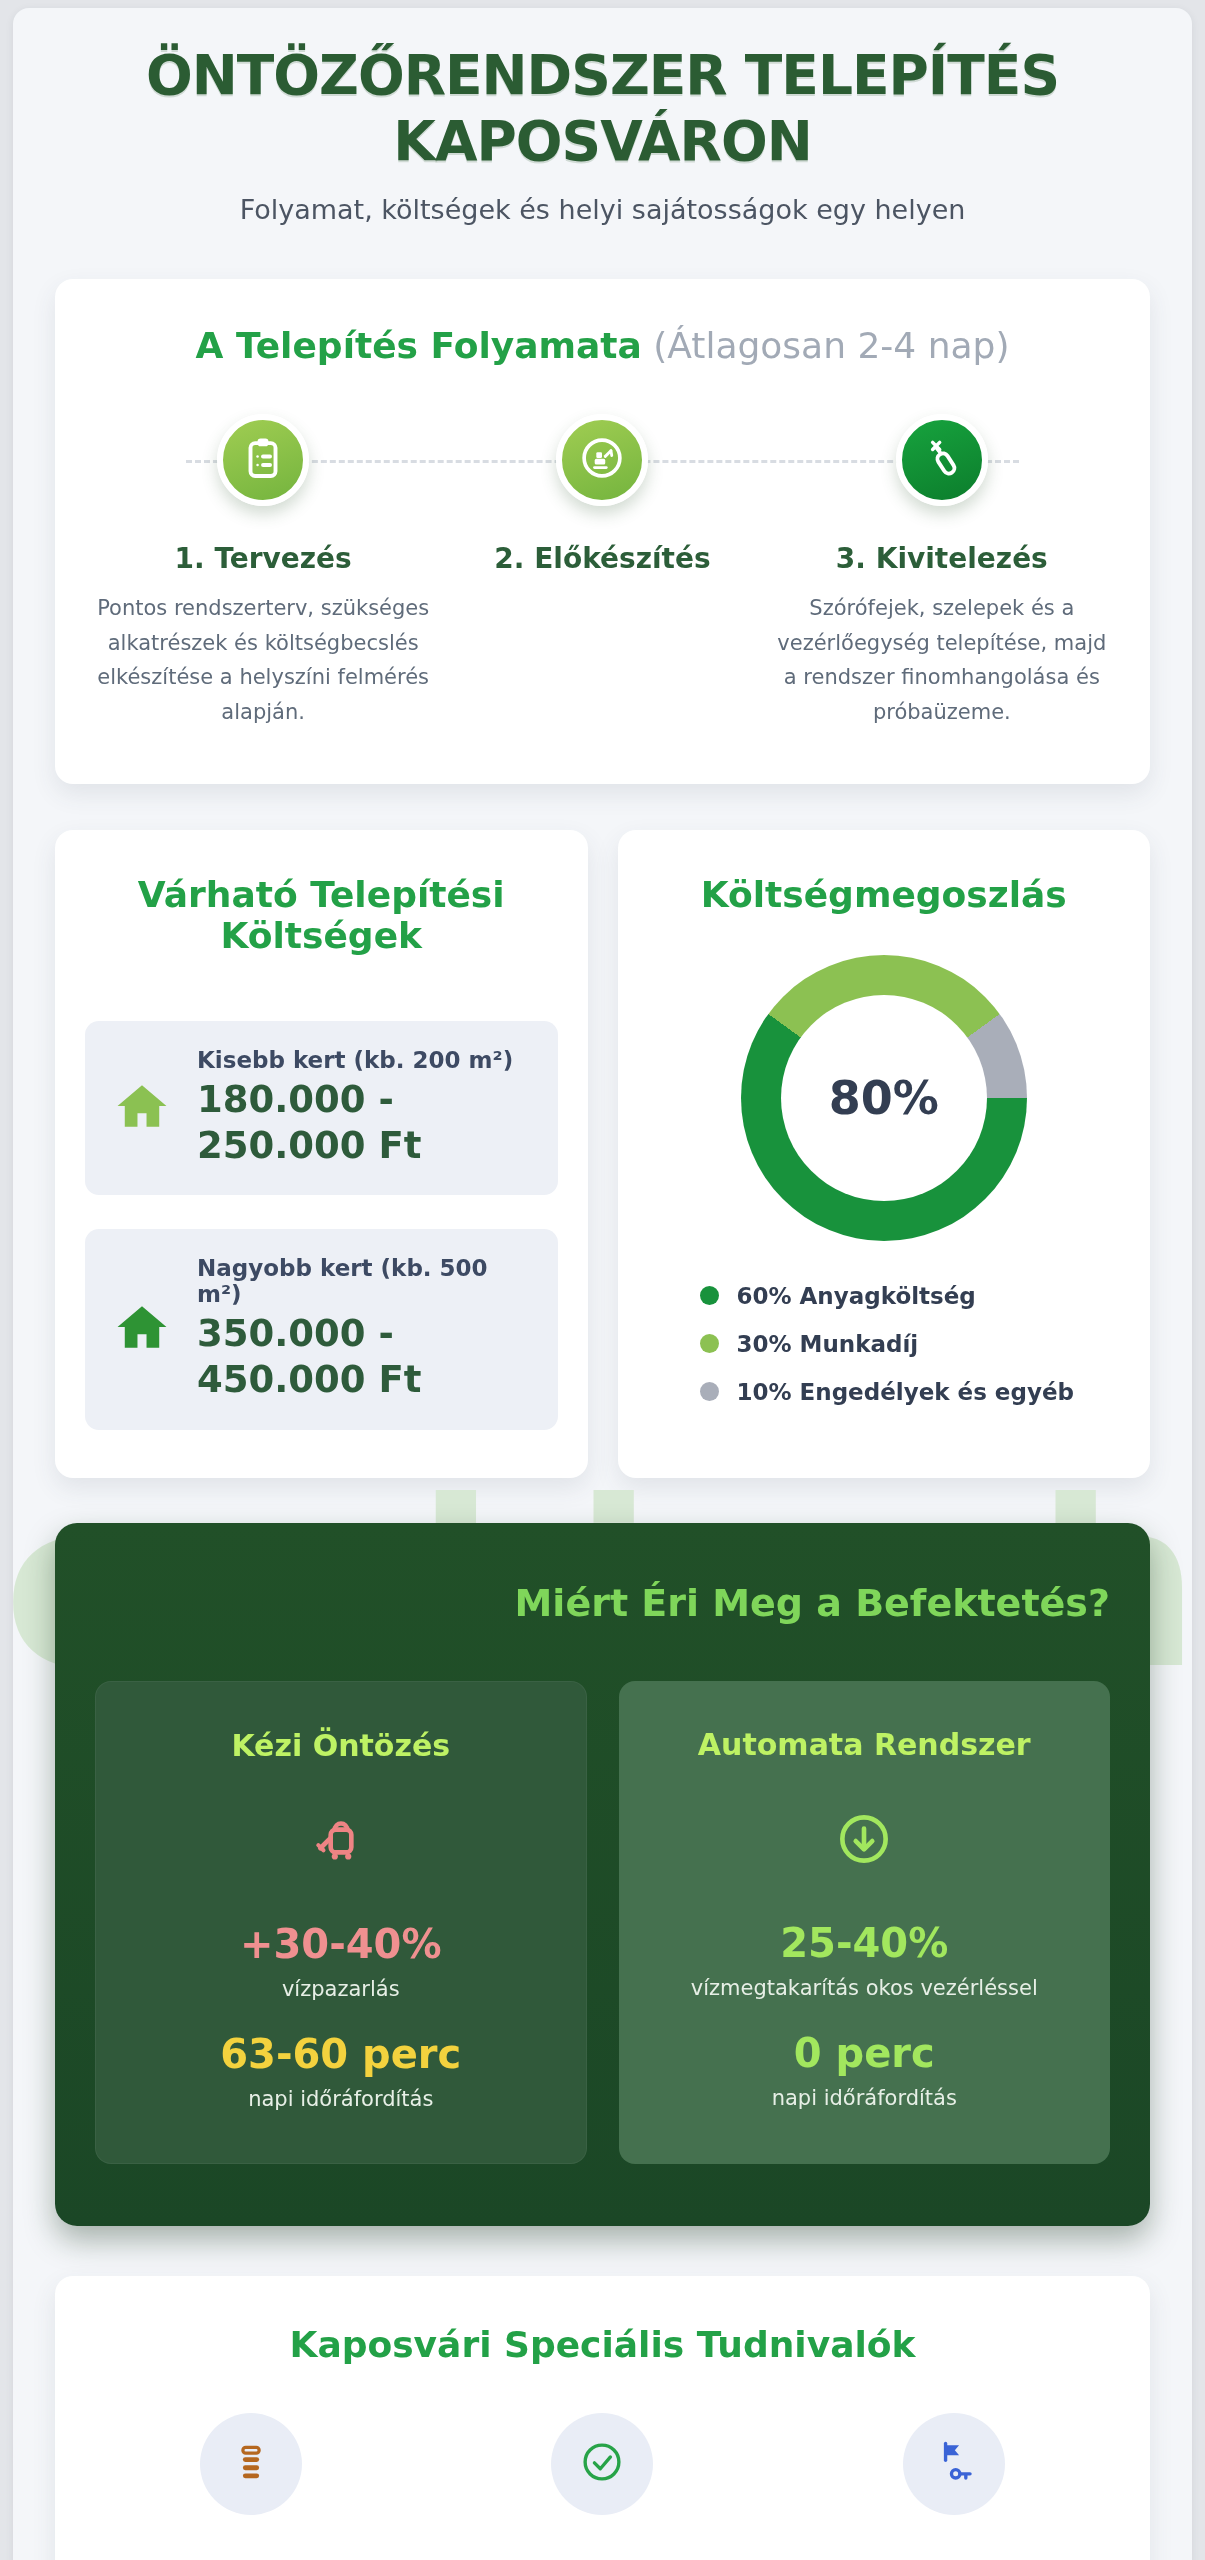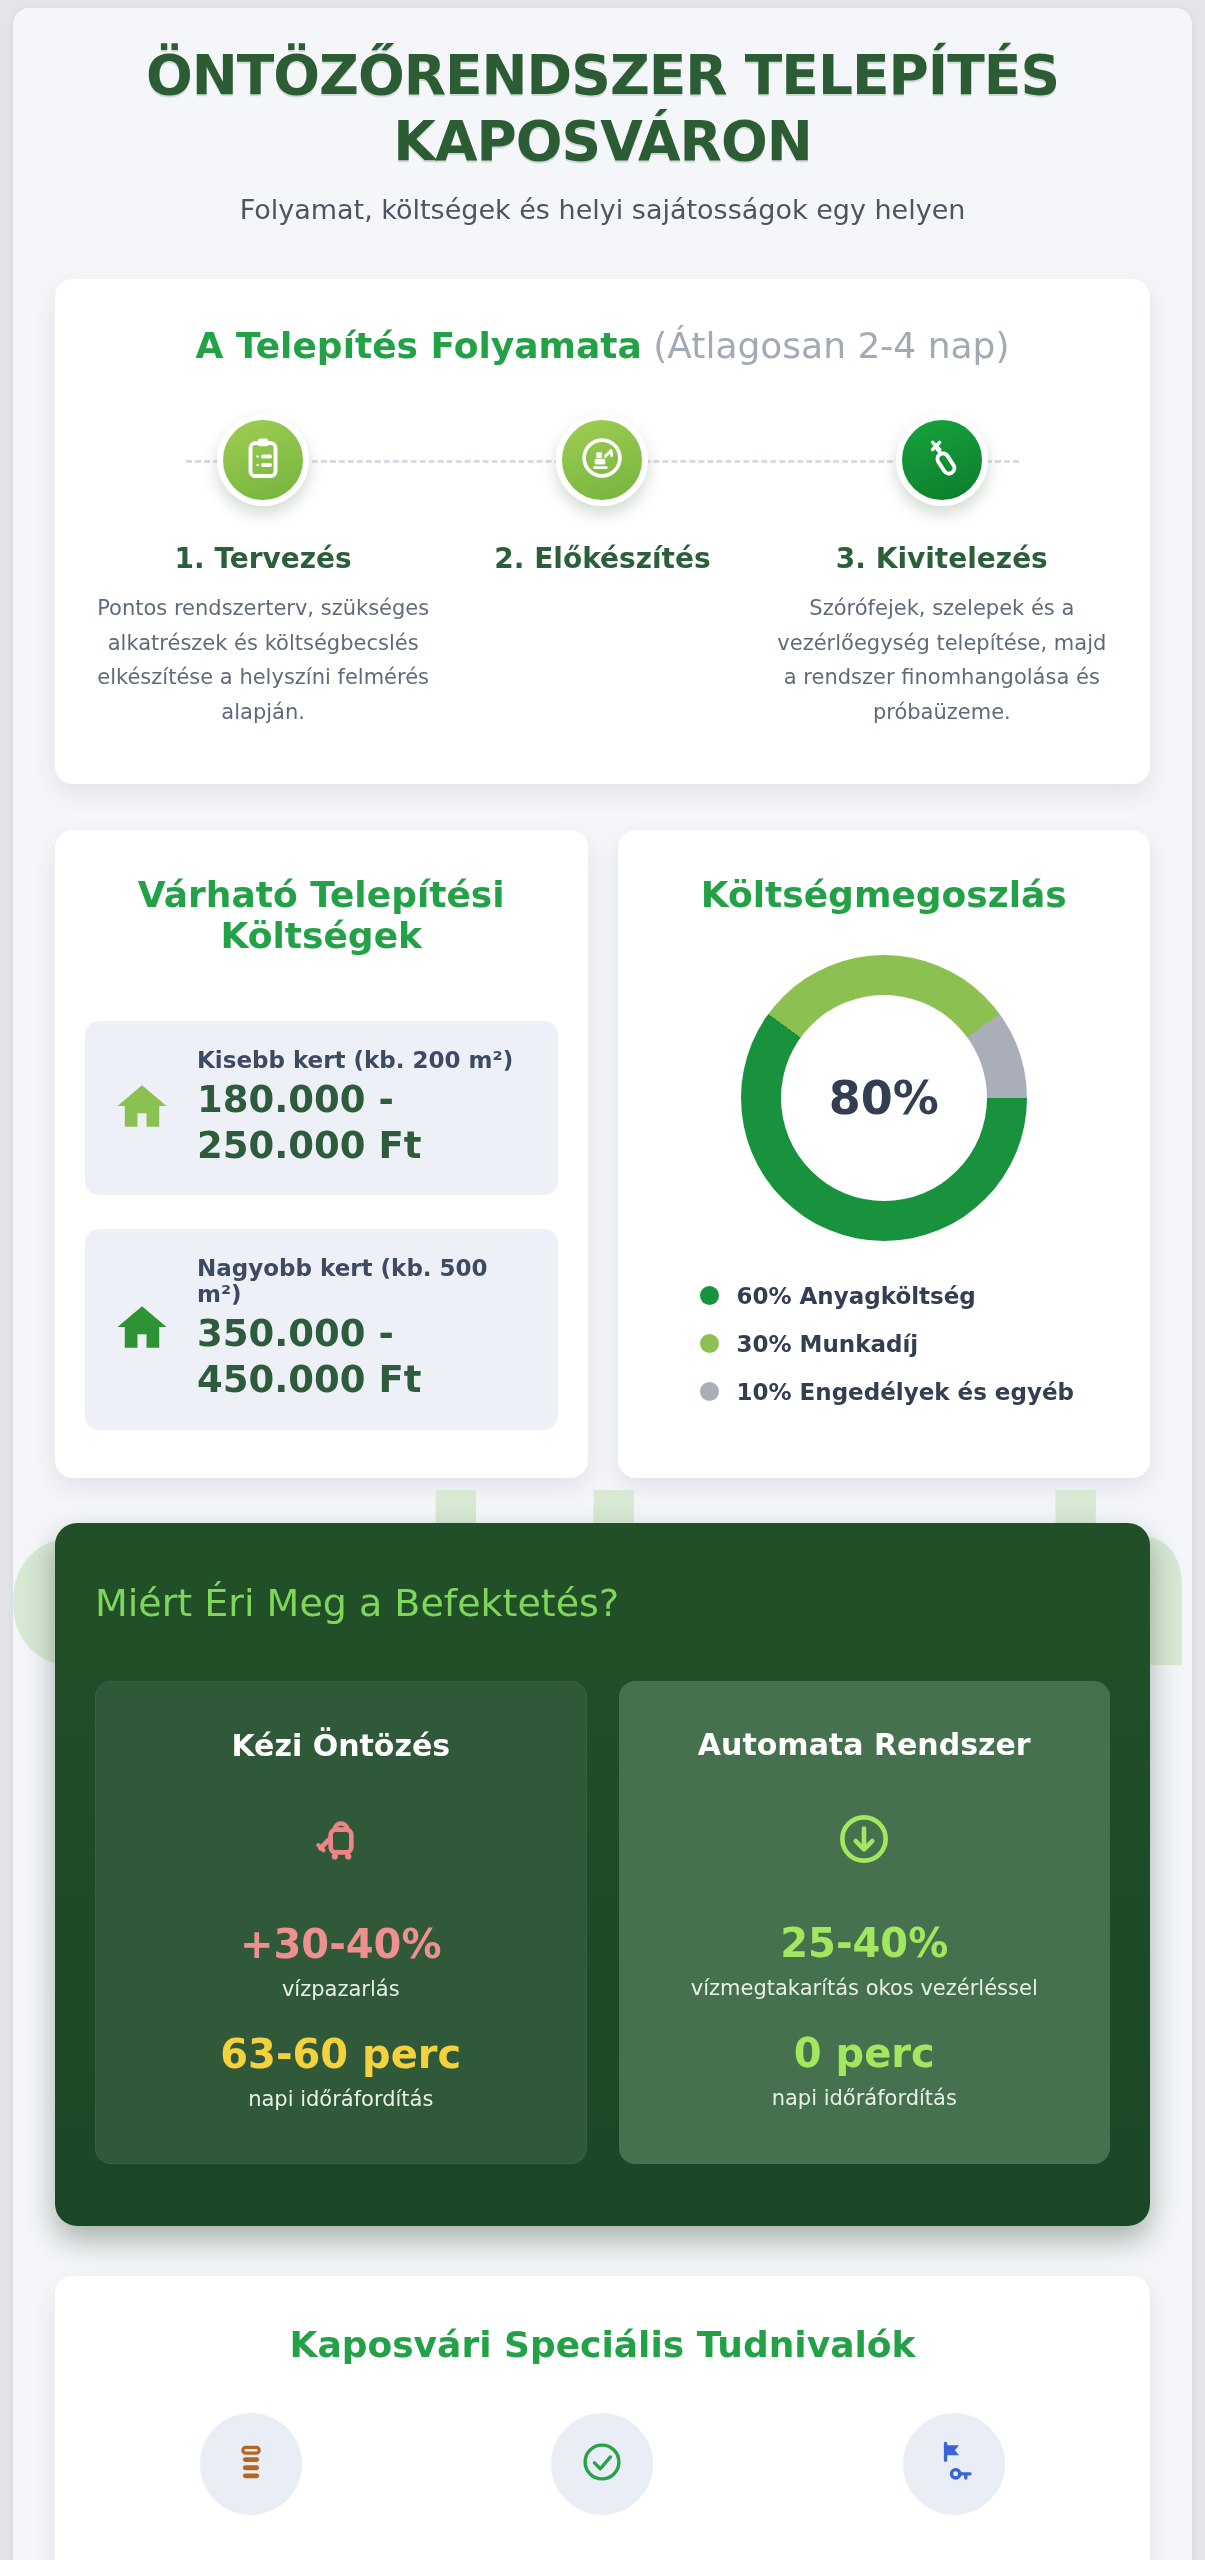--- a/index.html
+++ b/index.html
@@ -82,26 +82,26 @@
     position:absolute; top:-52px; left:50%; transform:translateX(-50%);
     font-size:230px; font-weight:bold; color:#d7e8d4; white-space:nowrap;
     z-index:0; line-height:1; letter-spacing:-6px;
   }
   .invest-card{
     position:relative; z-index:1; margin:45px 42px 0;
     background:linear-gradient(180deg,#215028,#1b4726);
     border-radius:22px; padding:58px 40px 62px;
     box-shadow:0 14px 30px rgba(20,50,25,.35);
   }
-  .invest-h2{ text-align:left; font-size:38px; font-weight:normal; color:#7fd65a; }
+  .invest-h2{ text-align:right; font-size:38px; font-weight:bold; color:#7fd65a; }
   .invest-grid{ display:grid; grid-template-columns:1fr 1fr; gap:32px; margin-top:56px; }
   .invest-box{ border-radius:16px; text-align:center; padding:46px 30px 52px; }
   .invest-box.manual{ background:#30593a; border:1px solid rgba(255,255,255,.05); }
   .invest-box.auto{ background:#45714f; }
-  .invest-box-title{ font-size:30px; font-weight:bold; color:#ffffff; }
+  .invest-box-title{ font-size:30px; font-weight:bold; color:#bef264; }
   .invest-icon{ margin-top:44px; }
   .stat1{ margin-top:44px; font-size:40px; font-weight:bold; }
   .stat1.red{ color:#ef9090; }
   .stat1.green{ color:#a2e75e; }
   .stat-label{ margin-top:10px; font-size:21px; color:#e7efe6; }
   .stat2{ margin-top:30px; font-size:40px; font-weight:bold; }
   .stat2.yellow{ color:#f3d23e; }
   .stat2.green{ color:#a2e75e; }
   
   .local-card{ margin-top:50px; padding:48px 40px 70px; }

